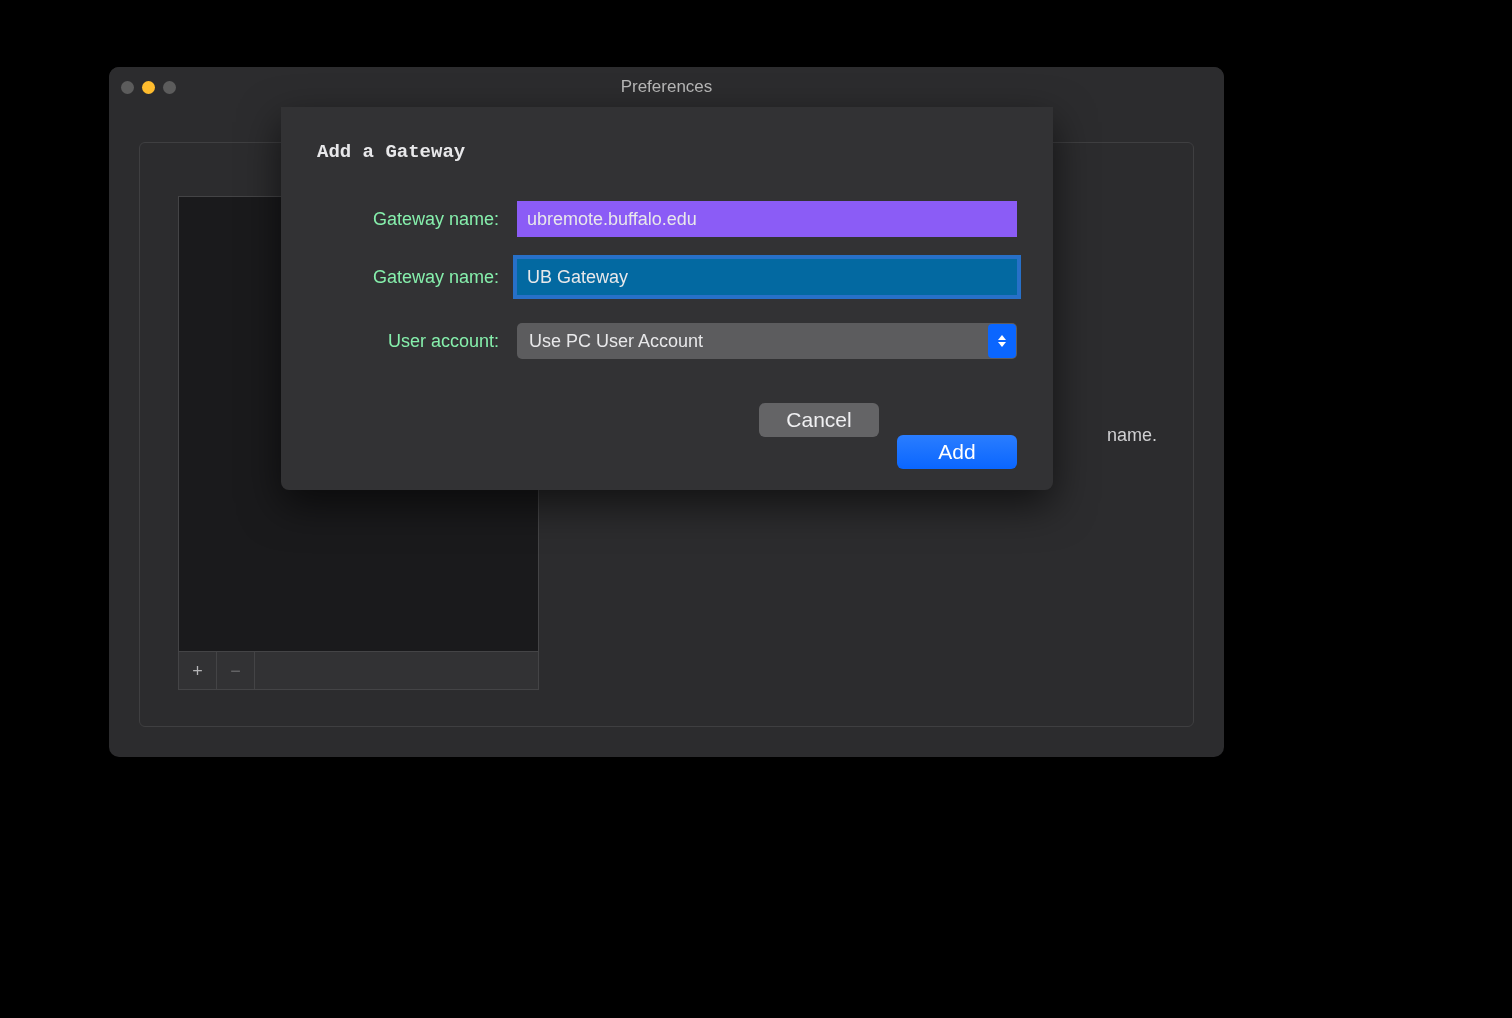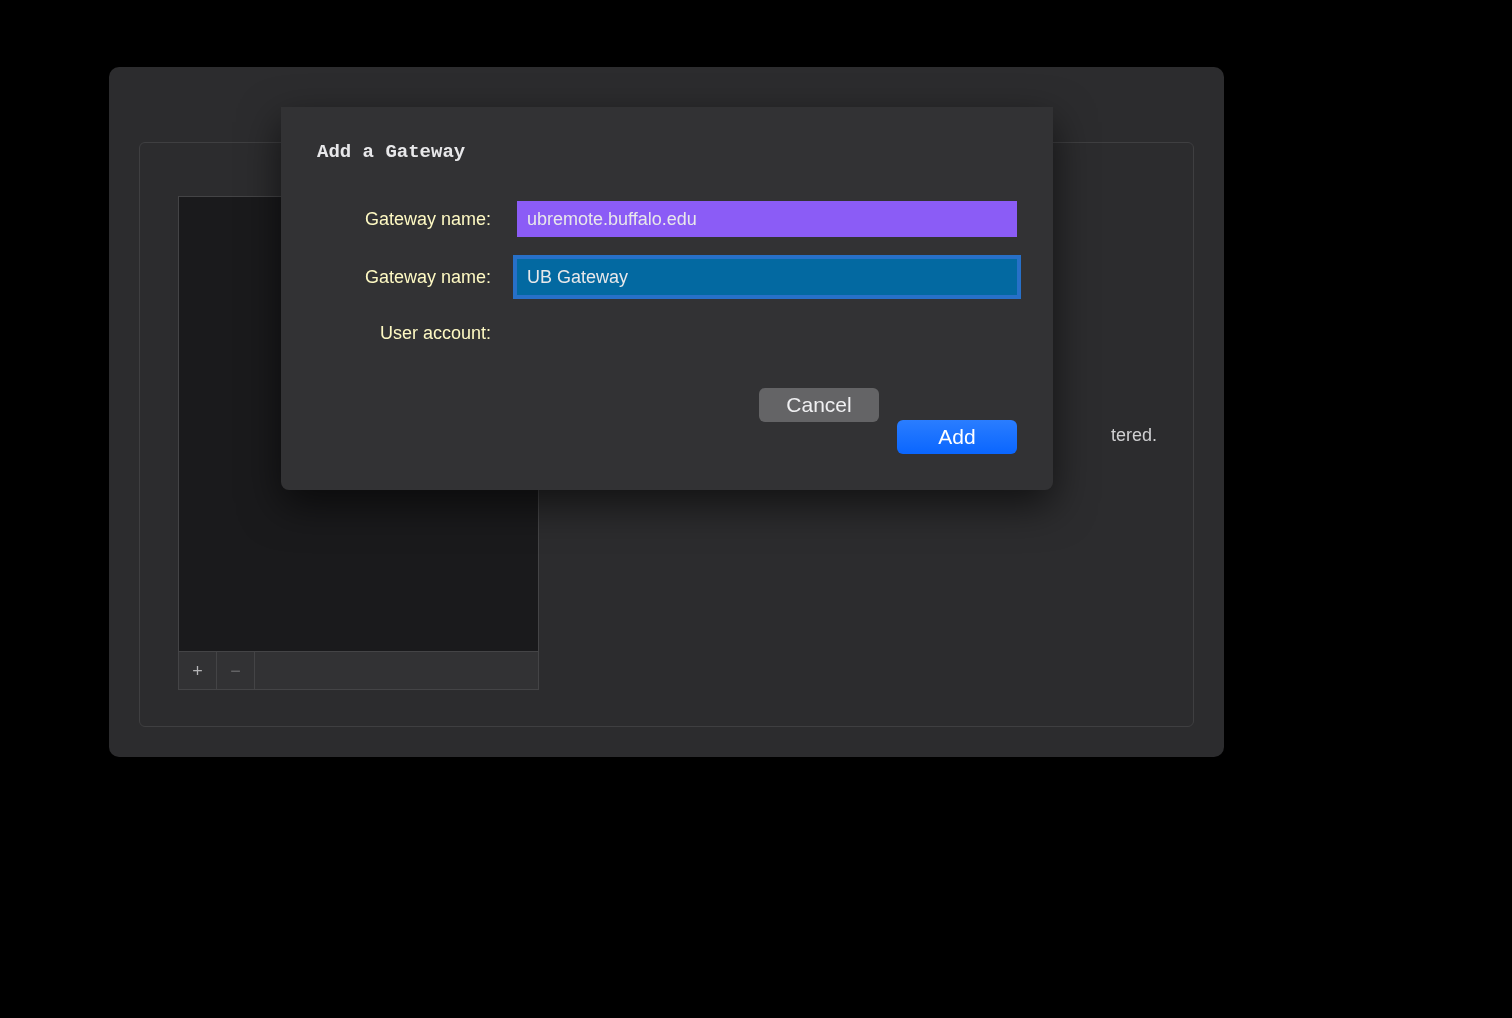--- a/index.html
+++ b/index.html
@@ -153,23 +153,23 @@
 
     .form-row {
       display: flex;
       align-items: center;
       margin-bottom: 22px;
     }
 
     .form-label {
       width: 200px;
       text-align: right;
-      color: #fef9c3;
-      font-size: 18px;
-      padding-right: 26px;
+      color: #86efac;
+      font-size: 18px;
+      padding-right: 18px;
     }
 
     .form-input {
       flex: 1;
       height: 36px;
       background: #8b5cf6;
       border: none;
       padding: 0 10px;
       color: #e8e8ea;
       font-size: 18px;
@@ -257,23 +257,31 @@
       background: #0a66ff;
       background: linear-gradient(to bottom, #2a7dff, #0a66ff);
       color: #ffffff;
       margin-top: 32px;
     }
   </style>
 </head>
 <body>
 
 <div class="window">
+  <div class="titlebar">
+    <div class="traffic-lights">
+      <div class="traffic-light tl-close"></div>
+      <div class="traffic-light tl-min"></div>
+      <div class="traffic-light tl-max"></div>
+    </div>
+    <div class="title">Preferences</div>
+  </div>
 
   <div class="content-frame">
-    <div class="message-text">tered.</div>
+    <div class="message-text">name.</div>
 
     <div class="list-panel">
       <div class="list-body"></div>
       <div class="list-footer">
         <div class="list-btn">
           <span>+</span>
         </div>
         <div class="list-btn minus">
           <span>−</span>
         </div>
@@ -290,19 +298,26 @@
     <input type="text" class="form-input" value="ubremote.buffalo.edu" style="">
   </div>
 
   <div class="form-row">
     <div class="form-label">Gateway name:</div>
     <input type="text" class="form-input focused" value="UB Gateway" style="">
   </div>
 
   <div class="form-row spaced">
     <div class="form-label">User account:</div>
+    <div class="select-wrap">
+      <span>Use PC User Account</span>
+      <div class="select-caret">
+        <div class="caret-up"></div>
+        <div class="caret-down"></div>
+      </div>
+    </div>
   </div>
 
   <div class="button-row">
     <button class="btn btn-cancel">Cancel</button>
     <button class="btn btn-add">Add</button>
   </div>
 </div>
 
 </body></html>

